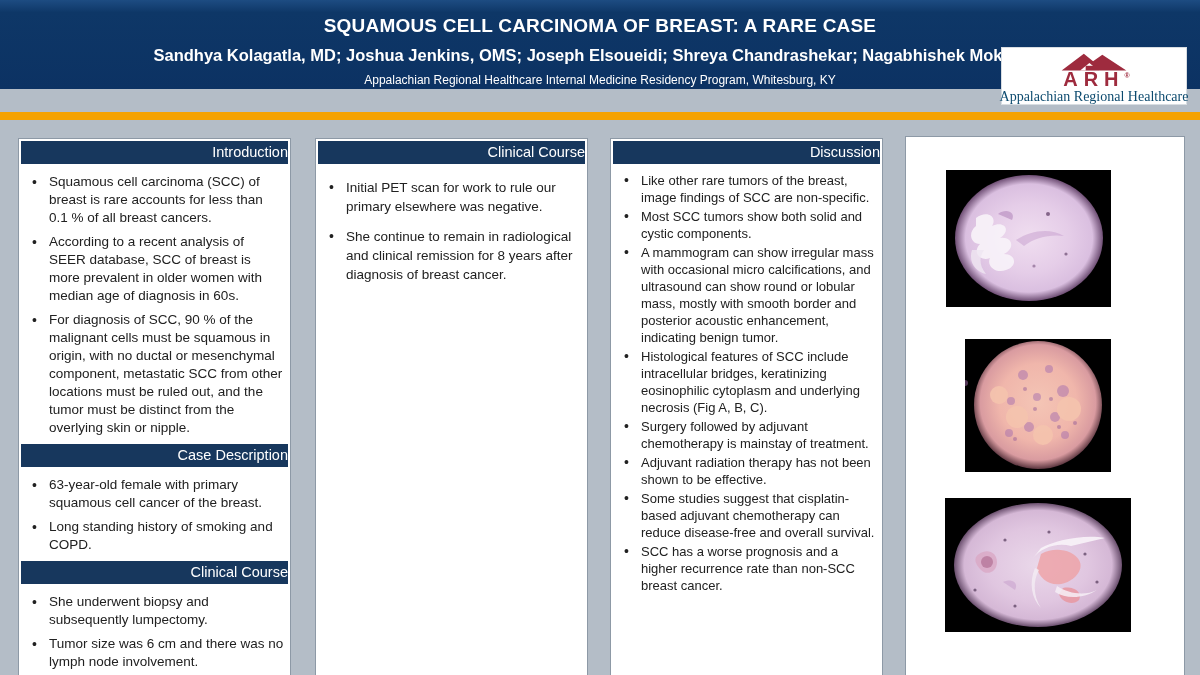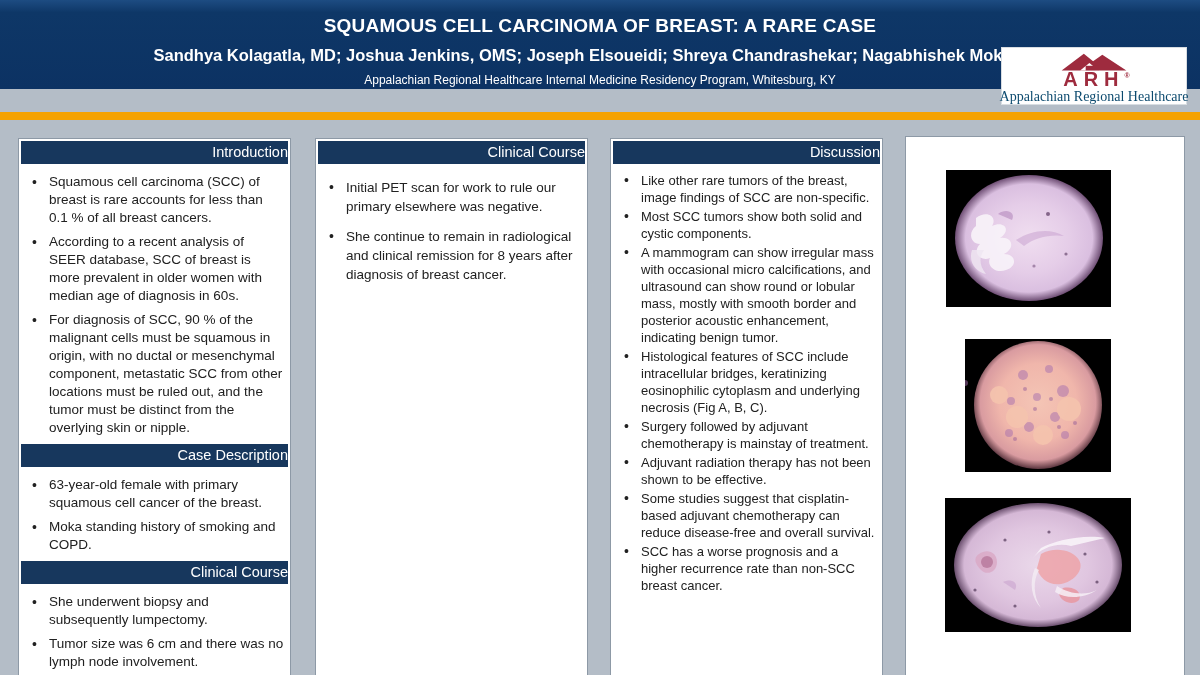--- a/index.html
+++ b/index.html
@@ -98,21 +98,21 @@
   <section class="panel p1">
     <div class="shead">Introduction</div>
     <ul class="bullets">
       <li>Squamous cell carcinoma (SCC) of breast is rare accounts for less than 0.1 % of all breast cancers.</li>
       <li>According to a recent analysis of SEER database, SCC of breast is more prevalent in older women with median age of diagnosis in 60s.</li>
       <li>For diagnosis of SCC, 90 % of the malignant cells must be squamous in origin, with no ductal or mesenchymal component, metastatic SCC from other locations must be ruled out, and the tumor must be distinct from the overlying skin or nipple.</li>
     </ul>
     <div class="shead mt">Case Description</div>
     <ul class="bullets">
       <li>63-year-old female with primary squamous cell cancer of the breast.</li>
-      <li>Moka standing history of smoking and COPD.</li>
+      <li>Long standing history of smoking and COPD.</li>
     </ul>
     <div class="shead mt">Clinical Course</div>
     <ul class="bullets">
       <li>She underwent biopsy and subsequently lumpectomy.</li>
       <li>Tumor size was 6 cm and there was no lymph node involvement.</li>
 
     </ul>
   </section>
 
   <section class="panel p2">

